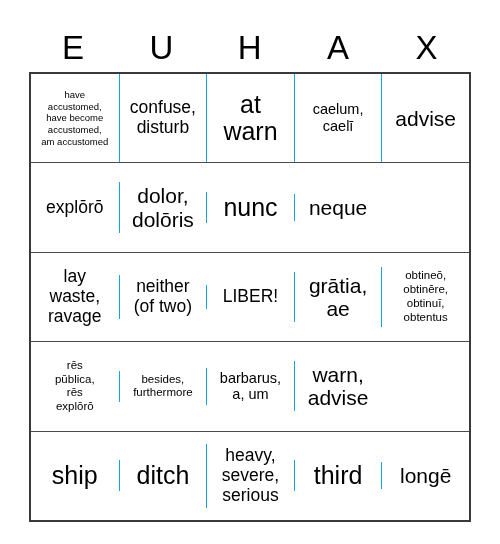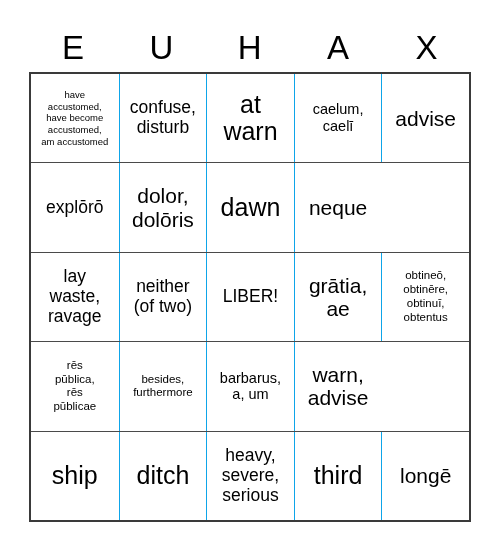--- a/index.html
+++ b/index.html
@@ -46,20 +46,21 @@
     box-sizing: border-box;
     display: flex;
     flex-direction: column;
   }
   .row {
     display: flex;
     height: 88.4px;
   }
   .row + .row {
     border-top: 1px solid #4a4a4a;
+    align-items: center;
   }
   .cell {
     flex: 0 0 87.6px;
     width: 87.6px;
     box-sizing: border-box;
     display: flex;
     align-items: center;
     justify-content: center;
     text-align: center;
     padding: 2px 3px;
@@ -123,21 +124,21 @@
 
     <div class="row">
       <div class="cell fs-lg">
           <span class="txt">explōrō</span>
         </div>
       <div class="cell fs-xl">
           <span class="txt">dolor,
 dolōris</span>
         </div>
       <div class="cell fs-xxl">
-          <span class="txt">dawn</span>
+          <span class="txt">nunc</span>
         </div>
       <div class="cell fs-xl">
           <span class="txt">neque</span>
         </div>
     </div>
 
     <div class="row">
       <div class="cell fs-lg">
           <span class="txt">lay
 waste,
@@ -160,21 +161,21 @@
 obtinuī,
 obtentus</span>
         </div>
     </div>
 
     <div class="row">
       <div class="cell fs-sm">
           <span class="txt">rēs
 pūblica,
 rēs
-pūblicae</span>
+explōrō</span>
         </div>
       <div class="cell fs-sm">
           <span class="txt">besides,
 furthermore</span>
         </div>
       <div class="cell fs-md">
           <span class="txt">barbarus,
 a, um</span>
         </div>
       <div class="cell fs-xl">

